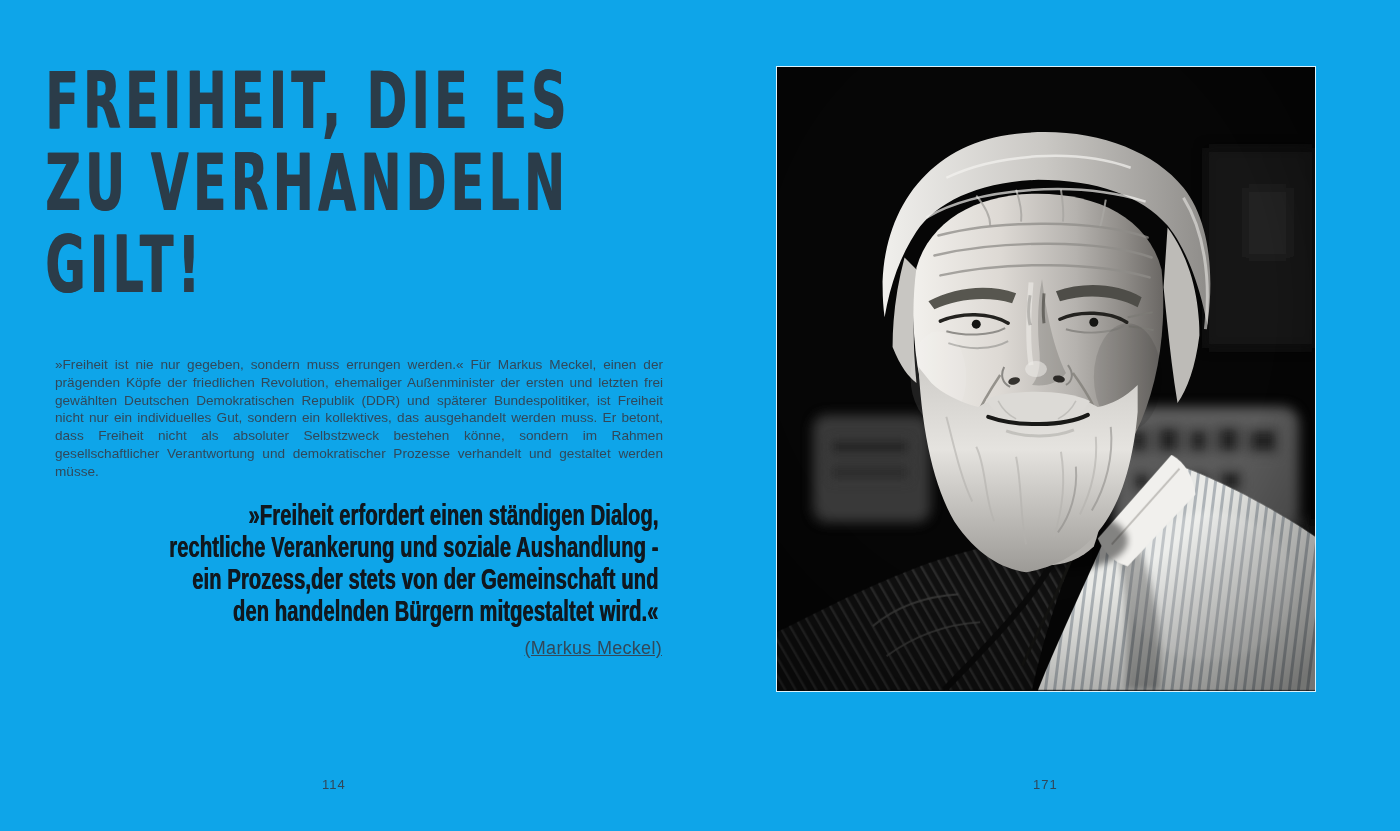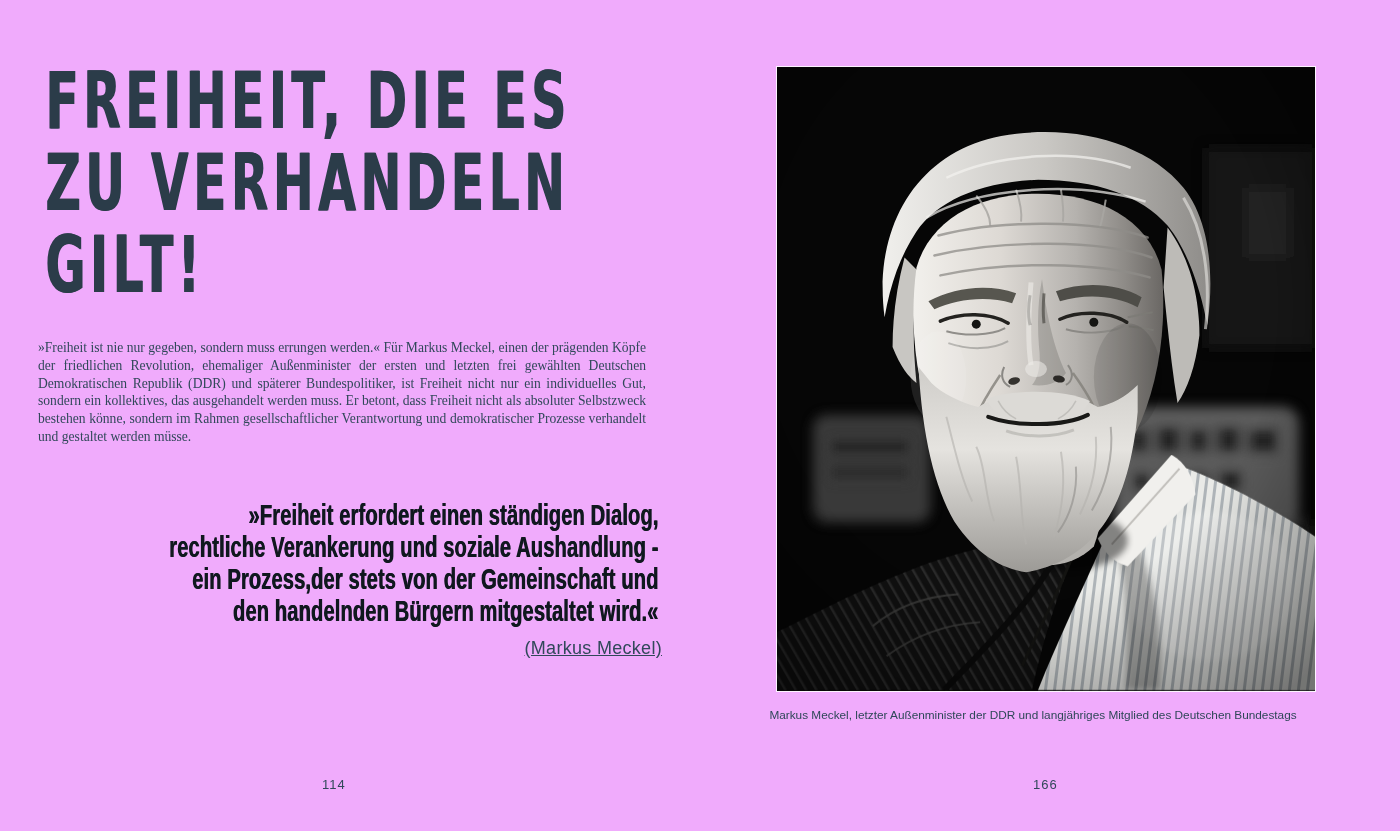--- a/index.html
+++ b/index.html
@@ -1,41 +1,40 @@
 <!DOCTYPE html>
 <html><head>
 <meta charset="utf-8">
 <style>
   html,body{margin:0;padding:0;}
   body{
     width:1400px;height:831px;overflow:hidden;
     font-family:"Liberation Sans",sans-serif;
     background:#d9e5ed;
   }
-  .spread{position:relative;width:1400px;height:831px;background:#f0abfc;}
+  .spread{position:relative;width:1400px;height:831px;background:#0ea5e9;}
 
   
   .headline-line{
     position:absolute;left:45px;white-space:nowrap;
     font-family:"DejaVu Sans",sans-serif;font-weight:900;
     font-size:66px;line-height:66px;letter-spacing:6px;
     color:#2b3c49;text-transform:uppercase;
     transform:scale(0.74,1.18);transform-origin:0 0;
     text-shadow:1.2px 0 0 currentColor;
     filter:blur(0.3px);
   }
   .hl1{top:63px;}
   .hl2{top:145px;}
   .hl3{top:227px;}
 
   .intro{
-    position:absolute;left:38px;top:339px;width:608px;margin:0;
+    position:absolute;left:38px;top:339px;width:608px;margin:17px;
     font-size:13.6px;line-height:17.8px;text-align:justify;
     color:#31485a;
-    font-family:Liberation Serif, serif;
   }
 
   .quote{
     position:absolute;top:499px;right:742px;
     text-align:right;white-space:nowrap;
     font-weight:700;font-size:30px;line-height:32px;
     color:#10181f;letter-spacing:0.2px;
     transform:scaleX(0.67);transform-origin:100% 0;
     text-shadow:0.9px 0 0 currentColor;
   }
@@ -234,19 +233,18 @@
         </g>
         <path d="M212 350 C240 360 288 360 312 348" stroke="#191917" stroke-width="4" fill="none" stroke-linecap="round"></path>
         <path d="M230 364 C250 371 278 371 298 363" stroke="#b7b5b1" stroke-width="3" fill="none" opacity="0.7"></path>
       </g>
 
       <rect width="540" height="624" fill="url(#vigG)"></rect>
     </svg>
   </figure>
 
   <div class="caption">
-    <div class="caption-de">Markus Meckel, letzter Außenminister der DDR und langjähriges Mitglied des Deutschen Bundestags</div>
   </div>
 
   <div class="folio folio-left">114</div>
-  <div class="folio folio-right">166</div>
+  <div class="folio folio-right">171</div>
 
 </div>
 
 </body></html>

